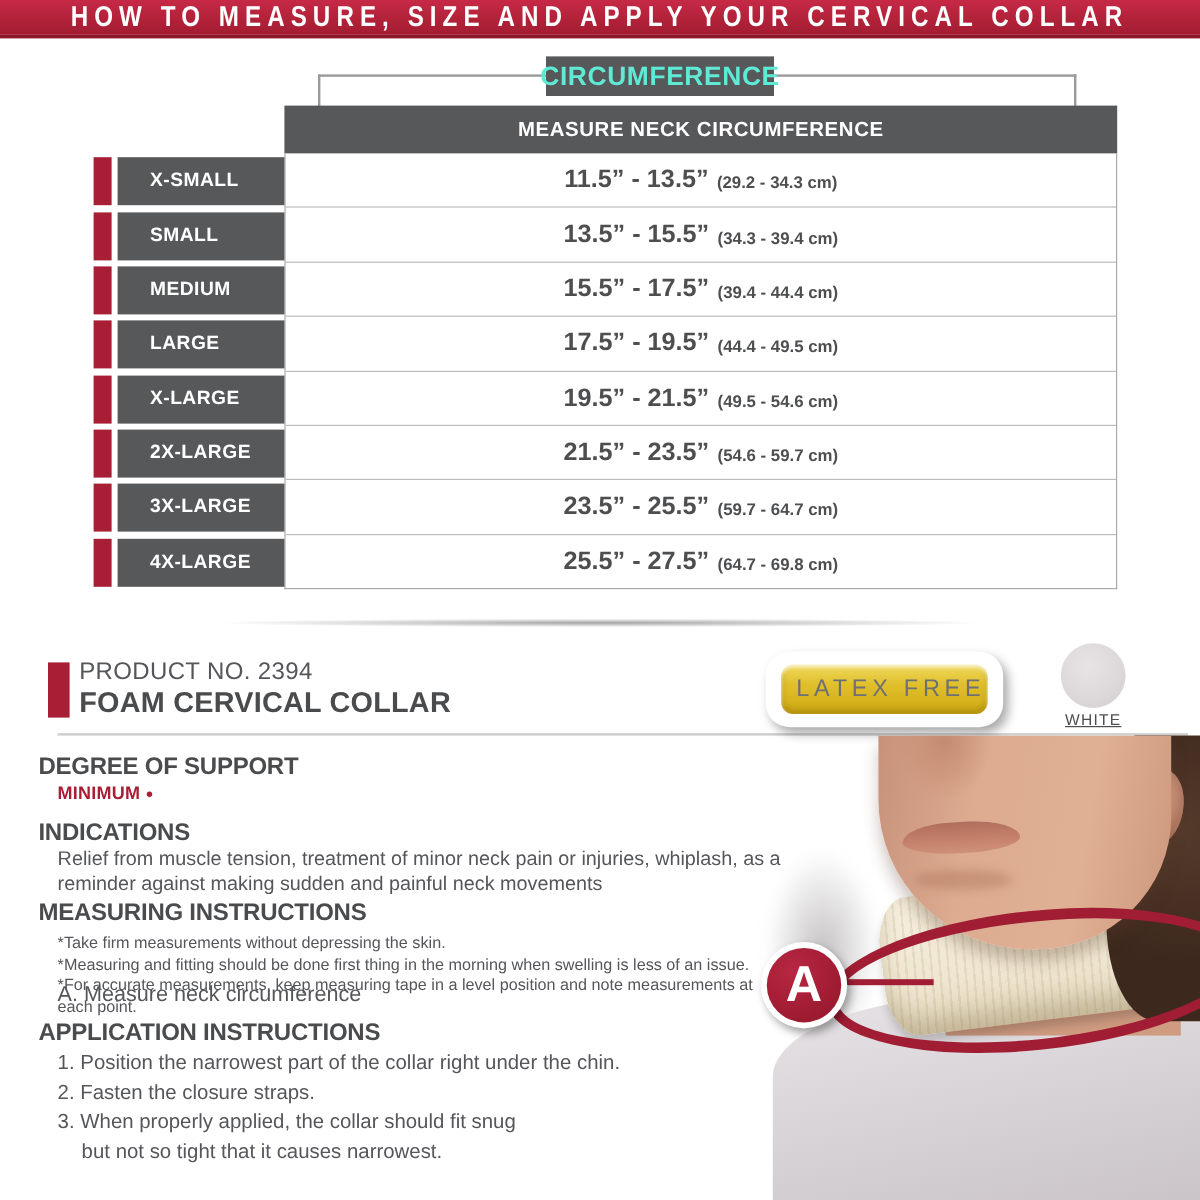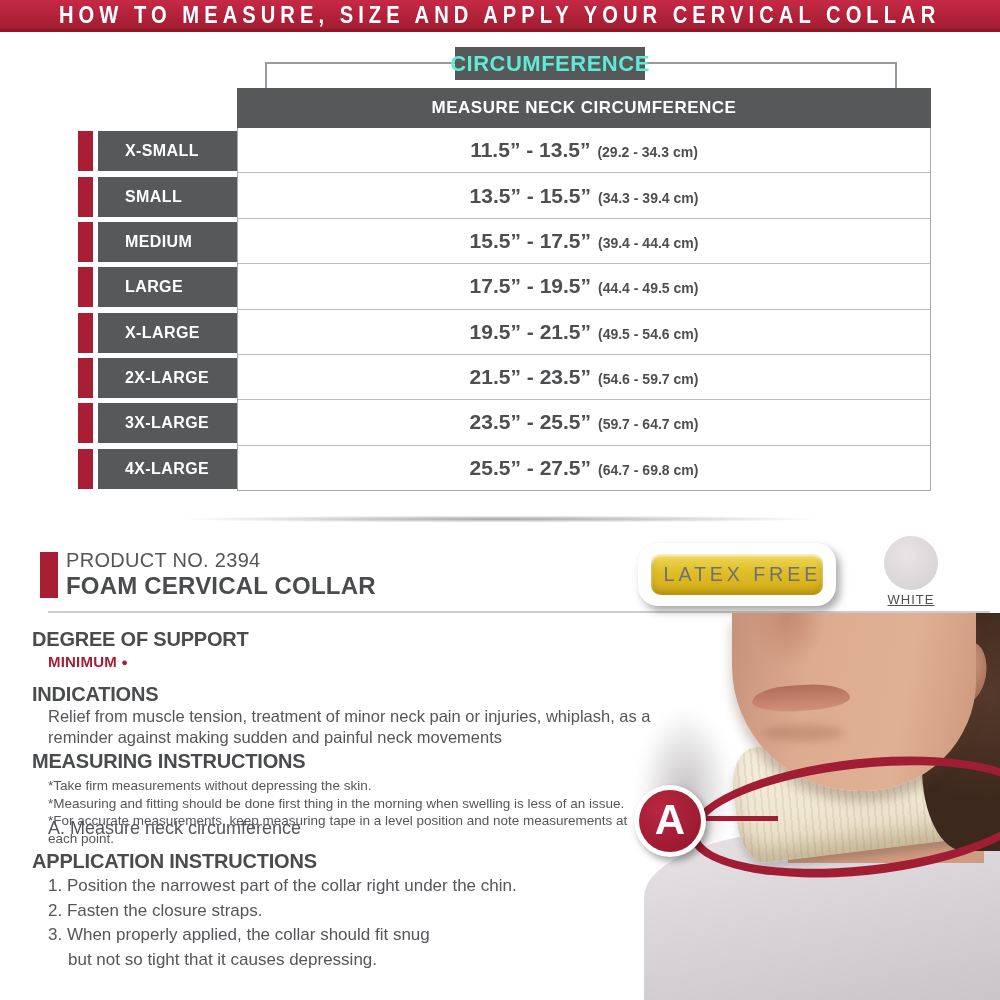--- a/index.html
+++ b/index.html
@@ -221,21 +221,21 @@
     <div>*Measuring and fitting should be done first thing in the morning when swelling is less of an issue.</div>
     <div>*For accurate measurements, keep measuring tape in a level position and note measurements at each point.</div>
   </div>
   <div class="step-a">A. Measure neck circumference</div>
 
   <div class="h-big" style="top:850px">APPLICATION INSTRUCTIONS</div>
   <div class="app-steps">
     <div>1. Position the narrowest part of the collar right under the chin.</div>
     <div>2. Fasten the closure straps.</div>
     <div>3. When properly applied, the collar should fit snug</div>
-    <div class="indent">but not so tight that it causes depressing.</div>
+    <div class="indent">but not so tight that it causes narrowest.</div>
   </div>
 
   <div class="photo">
     <div class="arm-shadow"></div>
     <div class="shirt"></div>
     <div class="neck"></div>
     <div class="collar"></div>
     <div class="hair"></div>
     <div class="ear"></div>
     <div class="face"></div>

